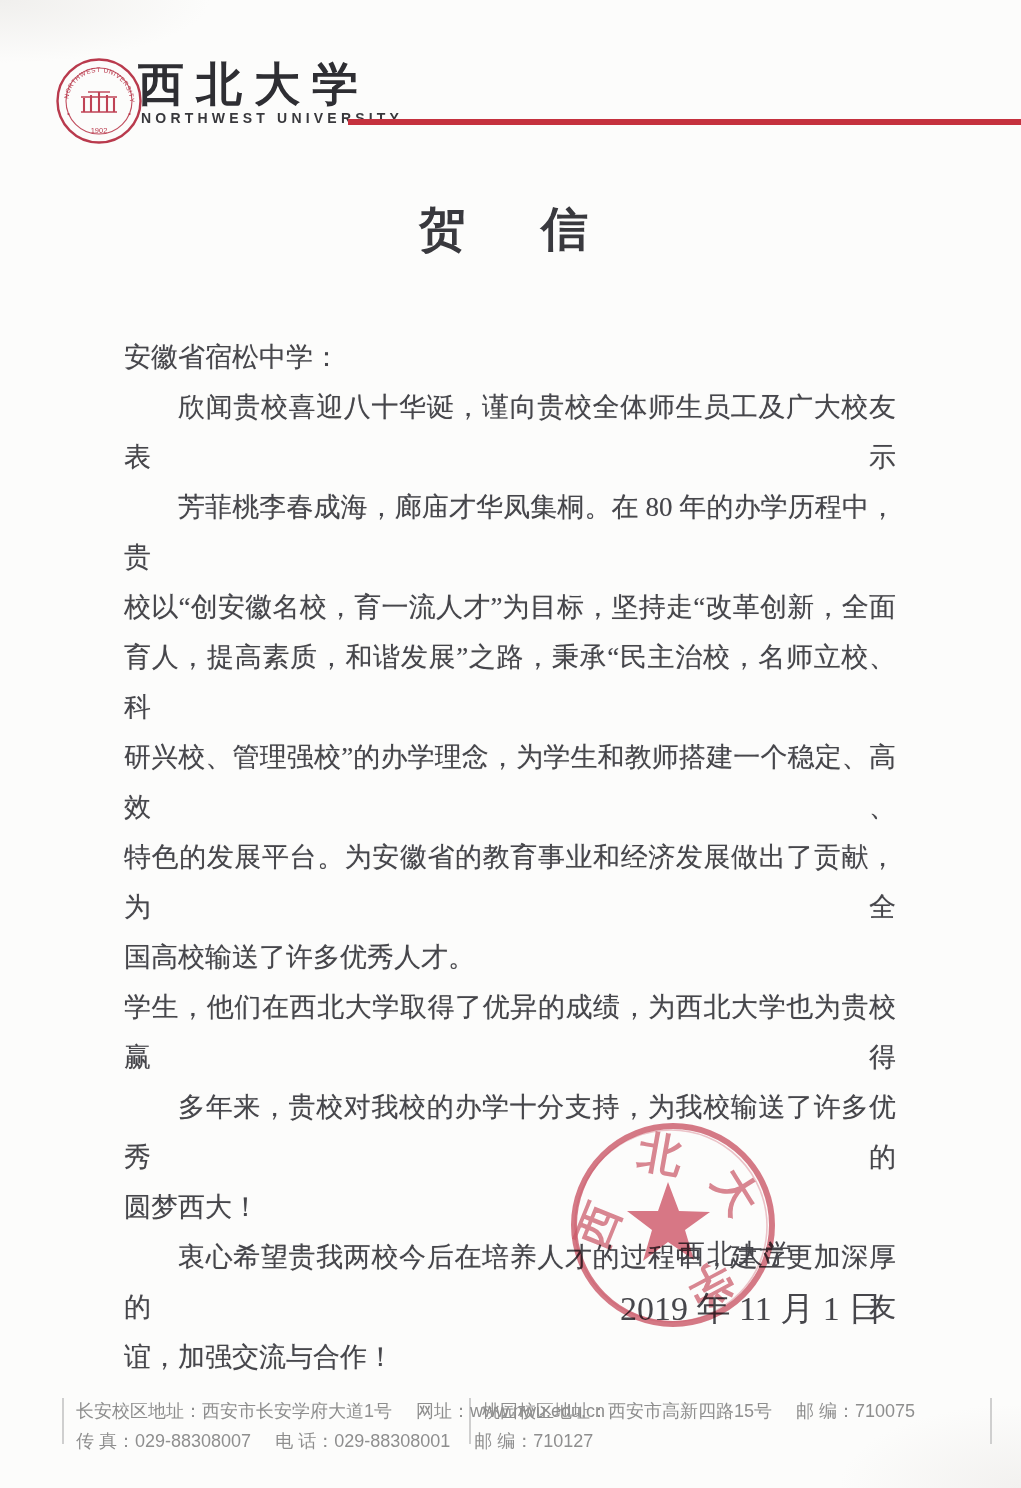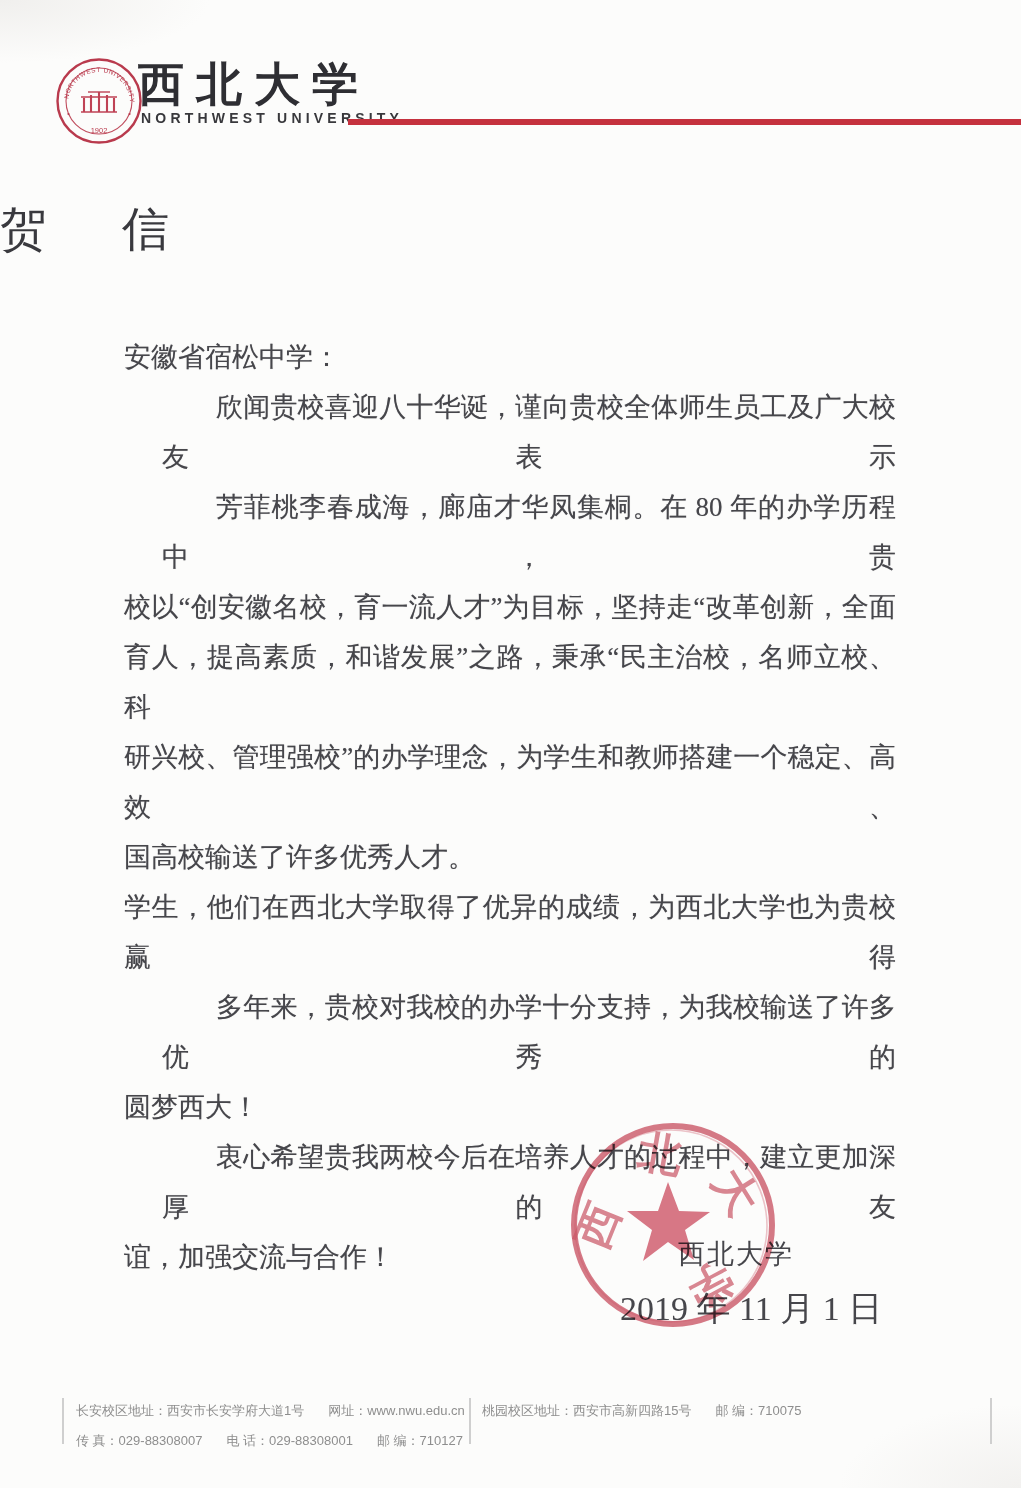--- a/index.html
+++ b/index.html
@@ -31,32 +31,32 @@
     color: #38383c; white-space: nowrap;
   }
   .red-rule {
     position: absolute; left: 348px; top: 119px; width: 673px; height: 6px;
     background: #c5313e;
   }
 
   
   .title {
     position: absolute; left: 0; top: 198px; width: 100%;
-    text-align: left; font-size: 47px; font-weight: 400;
+    text-align: center; font-size: 47px; font-weight: 700;
     letter-spacing: 14px; color: #39393e;
   }
 
   
   .body-text {
     position: absolute; left: 124px; top: 332px; width: 772px;
     font-size: 27px; line-height: 50px; color: #46464b;
     text-shadow: 0 0 0.7px rgba(70,70,75,0.45);
   }
   .line { min-height: 50px; }
-  .line.ind { text-indent: 2em; margin-left: 38px; }
+  .line.ind { text-indent: 2em; }
   .line.just { text-align: justify; text-align-last: justify; }
 
   .signature {
     position: absolute; left: 678px; top: 1236px;
     font-size: 27px; letter-spacing: 2px; color: #46464b; white-space: nowrap;
   }
   .sig-date {
     position: absolute; left: 620px; top: 1286px;
     font-size: 34px; color: #46464b; white-space: nowrap;
   }
@@ -64,21 +64,21 @@
   
   .seal {
     position: absolute; left: 566px; top: 1114px; width: 214px; height: 222px;
     mix-blend-mode: multiply; opacity: 0.92; pointer-events: none;
   }
 
   
   .footer {
     position: absolute; left: 0; top: 1396px; width: 1021px; height: 62px;
     font-family: "Liberation Sans", "DejaVu Sans", sans-serif;
-    font-size: 13px; color: #8e8e8e;
+    font-size: 18px; color: #8e8e8e;
   }
   .fdiv { position: absolute; top: 2px; width: 2px; height: 46px; background: #cfcfcf; }
   .fdiv.d1 { left: 62px; }
   .fdiv.d2 { left: 469px; }
   .fdiv.d3 { left: 990px; }
   .fcol { position: absolute; top: 0; }
   .fcol.left { left: 76px; }
   .fcol.right { left: 482px; }
   .frow { display: flex; gap: 24px; height: 30px; line-height: 30px; white-space: nowrap; }
 </style>
@@ -113,20 +113,21 @@
 
   <div class="title">贺　信</div>
 
   <div class="body-text">
       <div class="line">安徽省宿松中学：</div>
       <div class="line ind just">欣闻贵校喜迎八十华诞，谨向贵校全体师生员工及广大校友表示</div>
       <div class="line ind just">芳菲桃李春成海，廊庙才华凤集桐。在 80 年的办学历程中，贵</div>
       <div class="line just">校以“创安徽名校，育一流人才”为目标，坚持走“改革创新，全面</div>
       <div class="line just">育人，提高素质，和谐发展”之路，秉承“民主治校，名师立校、科</div>
       <div class="line just">研兴校、管理强校”的办学理念，为学生和教师搭建一个稳定、高效、</div>
+      <div class="line just">特色的发展平台。为安徽省的教育事业和经济发展做出了贡献，为全</div>
       <div class="line">国高校输送了许多优秀人才。</div>
       <div class="line just">学生，他们在西北大学取得了优异的成绩，为西北大学也为贵校赢得</div>
       <div class="line ind just">多年来，贵校对我校的办学十分支持，为我校输送了许多优秀的</div>
       <div class="line">圆梦西大！</div>
       <div class="line ind just">衷心希望贵我两校今后在培养人才的过程中，建立更加深厚的友</div>
       <div class="line">谊，加强交流与合作！</div>
     </div>
 
   <div class="signature">西北大学</div>
   <div class="sig-date">2019 年 11 月 1 日</div>

